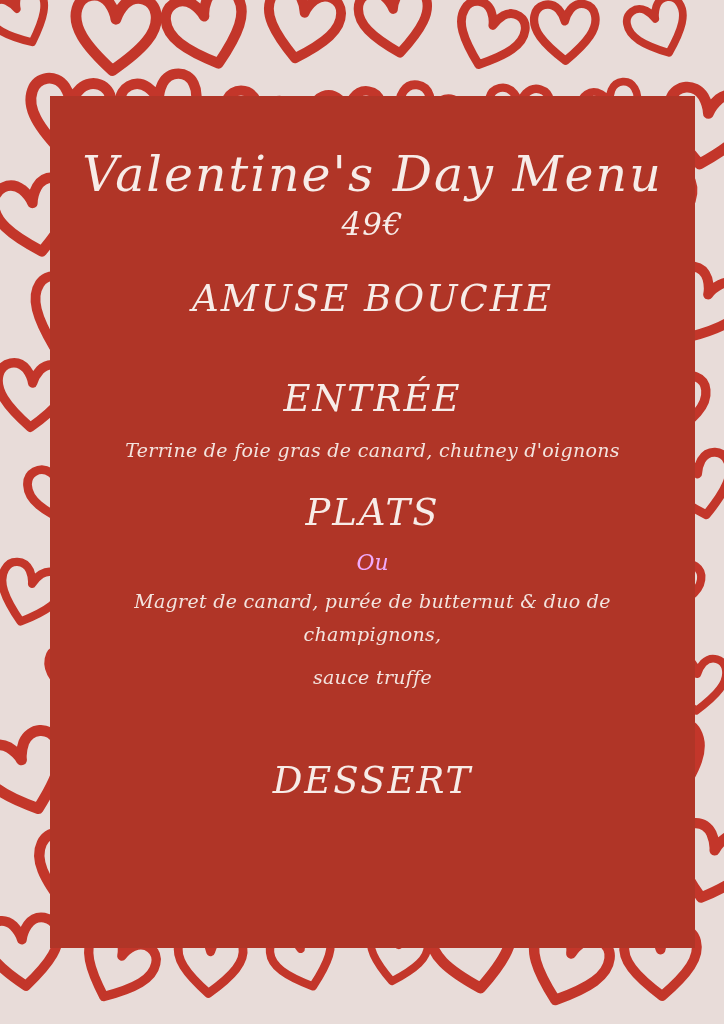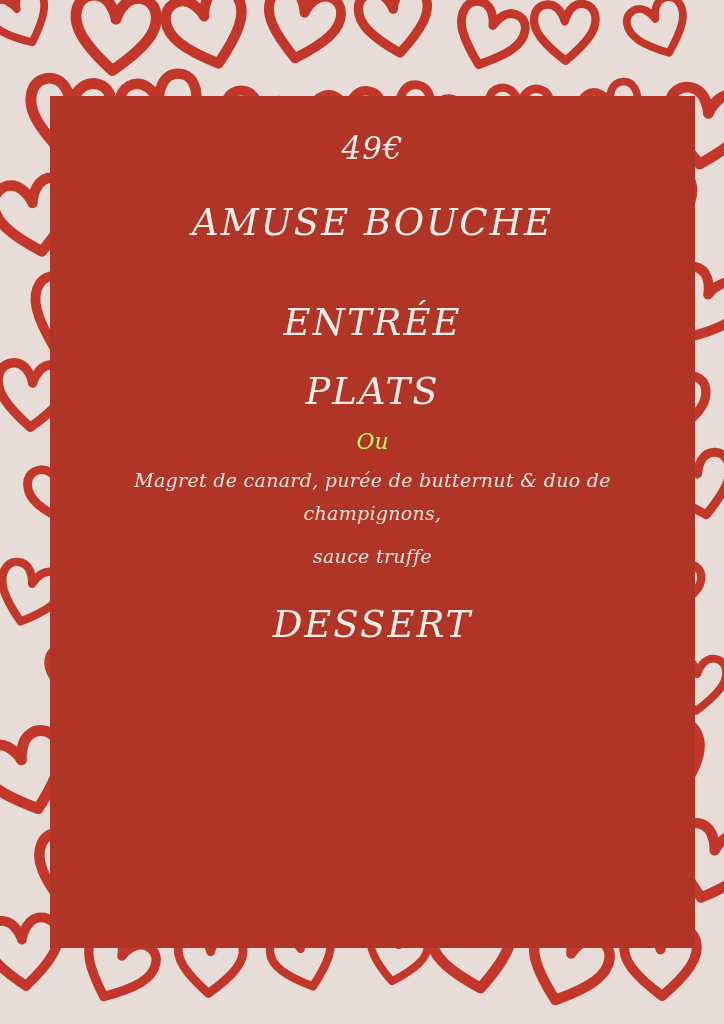--- a/index.html
+++ b/index.html
@@ -74,38 +74,38 @@
     font-size: 38px;
     letter-spacing: 2px;
     color: #f7ece8;
     margin: 0;
     line-height: 1.25;
   }
 
   .heading-amuse { font-size: 37px; margin-top: 34px; margin-bottom: 18px; }
   .heading-entree { font-size: 37px; margin-top: 54px; margin-bottom: 12px; }
   .heading-plats  { font-size: 37px; margin-top: 22px; margin-bottom: 14px; }
-  .heading-dessert{ font-size: 37px; margin-top: 28px; margin-bottom: 6px; }
+  .heading-dessert{ font-size: 37px; margin-top: 63px; margin-bottom: 6px; }
 
   .dish {
     font-family: "DejaVu Serif", serif;
     font-style: italic;
     font-size: 19px;
     color: #f3e4df;
     line-height: 1.75;
     margin: 0 auto;
     max-width: 560px;
     letter-spacing: 0.3px;
   }
 
   .dish-or {
     font-family: "DejaVu Serif", serif;
     font-style: italic;
     font-size: 22px;
-    color: #bef264;
+    color: #f0abfc;
     margin: 10px 0 10px 0;
   }
 
   .spacer-sm { height: 10px; }
 </style>
 </head>
 <body>
 
 <div id="heart-background">
     <div class="heart" style="left: -22px; top: -25px; transform: rotate(-25deg) scale(0.82);">
@@ -633,26 +633,28 @@
     <div class="heart" style="left: 617.5px; top: 918.909px; transform: rotate(-2deg) scale(1.04);">
       <svg viewBox="0 0 100 100" xmlns="http://www.w3.org/2000/svg">
         <path d="M50 88 C 20 64, 6 46, 10 28 C 13 13, 31 8, 42 20 C 46 25, 49 31, 50 36 C 51 31, 54 25, 58 20 C 69 8, 87 13, 90 28 C 94 46, 80 64, 50 88 Z" fill="none" stroke="#c3362a" stroke-width="11" stroke-linecap="round" stroke-linejoin="round"></path>
         <circle cx="50" cy="84" r="2.5" fill="#c3362a"></circle>
       </svg>
     </div>
   </div>
 
 <div id="menu-card">
 
+  <h1 class="script-title">Valentine's Day Menu</h1>
 
   <div class="price">49€</div>
 
   <h2 class="section-heading heading-amuse">AMUSE BOUCHE</h2>
 
   <h2 class="section-heading heading-entree">ENTRÉE</h2>
+  <p class="dish">Terrine de foie gras de canard, chutney d'oignons</p>
 
   <h2 class="section-heading heading-plats">PLATS</h2>
   <p class="dish-or">Ou</p>
   <p class="dish">Magret de canard, purée de butternut &amp; duo de champignons,</p>
   <div class="spacer-sm"></div>
   <p class="dish">sauce truffe</p>
 
   <h2 class="section-heading heading-dessert">DESSERT</h2>
   <div class="spacer-sm"></div>
 

